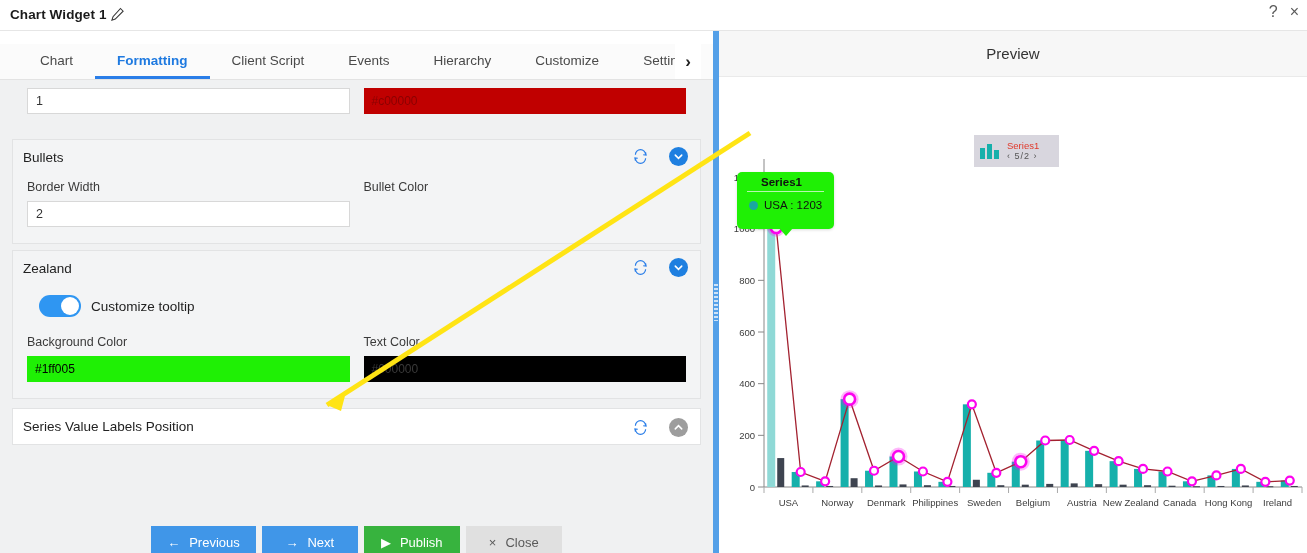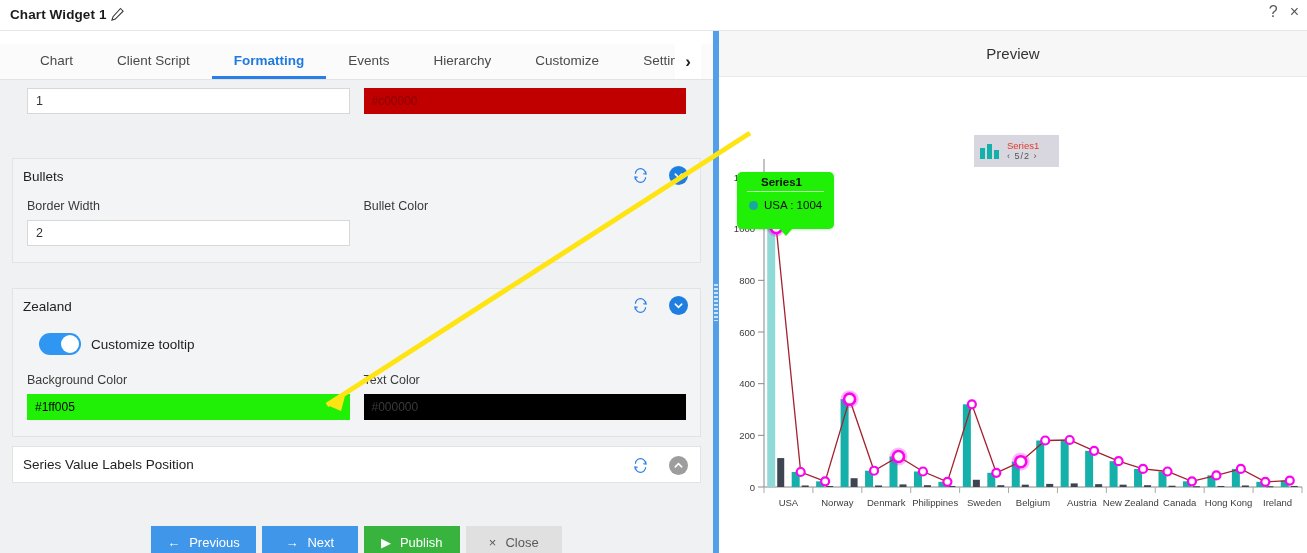--- a/index.html
+++ b/index.html
@@ -44,21 +44,21 @@
     background: #ffffff; display: flex; align-items: center; justify-content: center;
     font-size: 17px; color: #222; cursor: pointer; font-weight: 700;
   }
 
   .panel-body {
     position: absolute; left: 0; top: 36px; width: 713px; height: 486px;
     background: #f0f1f2; padding: 0 12px;
   }
 
   .card {
-    background: #f3f4f5; border: 1px solid #e2e3e4; margin-top: 25px;
+    background: #f3f4f5; border: 1px solid #e2e3e4; margin-top: 6px;
     position: relative;
   }
   .card.first { border-top: none; background: #f0f1f2; border-color: transparent; margin-top: 0; padding-top: 8px; }
   .card-header {
     height: 34px; display: flex; align-items: center; padding-left: 10px;
     font-size: 13.5px; color: #222;
   }
   .card-tools { position: absolute; right: 12px; top: 7px; display: flex; align-items: center; gap: 20px; }
   .reset-icon { width: 17px; height: 17px; cursor: pointer; }
   .circ-btn {
@@ -179,22 +179,22 @@
     <div class="win-btns">
       <span class="win-btn">?</span>
       <span class="win-btn">×</span>
     </div>
   </div>
 
   <div class="left-pane">
 
     <div class="tabs">
       <div class="tab">Chart</div>
+      <div class="tab active">Formatting</div>
       <div class="tab">Client Script</div>
-      <div class="tab active">Formatting</div>
       <div class="tab">Events</div>
       <div class="tab">Hierarchy</div>
       <div class="tab">Customize</div>
       <div class="tab">Settings</div>
       <div class="tab-scroll-right">›</div>
     </div>
 
     <div class="panel-body">
 
       <div class="card first">
@@ -443,21 +443,21 @@
           <div class="legend-text">Series1</div>
           <div class="legend-pager">‹  5/2  ›</div>
         </div>
       </div>
 
       <div class="tooltip-box">
         <div class="tt-title">Series1</div>
         <div class="tt-rule"></div>
         <div class="tt-row">
           <span class="tt-dot"></span>
-          <span class="tt-val">USA : 1004</span>
+          <span class="tt-val">USA : 1203</span>
         </div>
       </div>
     </div>
   </div>
 
   <svg class="yellow-line" width="1307" height="553">
     <line x1="327" y1="405" x2="750" y2="133" stroke="#ffe414" stroke-width="5"></line>
     <polygon points="327,405 345,396 341,411" fill="#ffe414"></polygon>
   </svg>
 </div>

